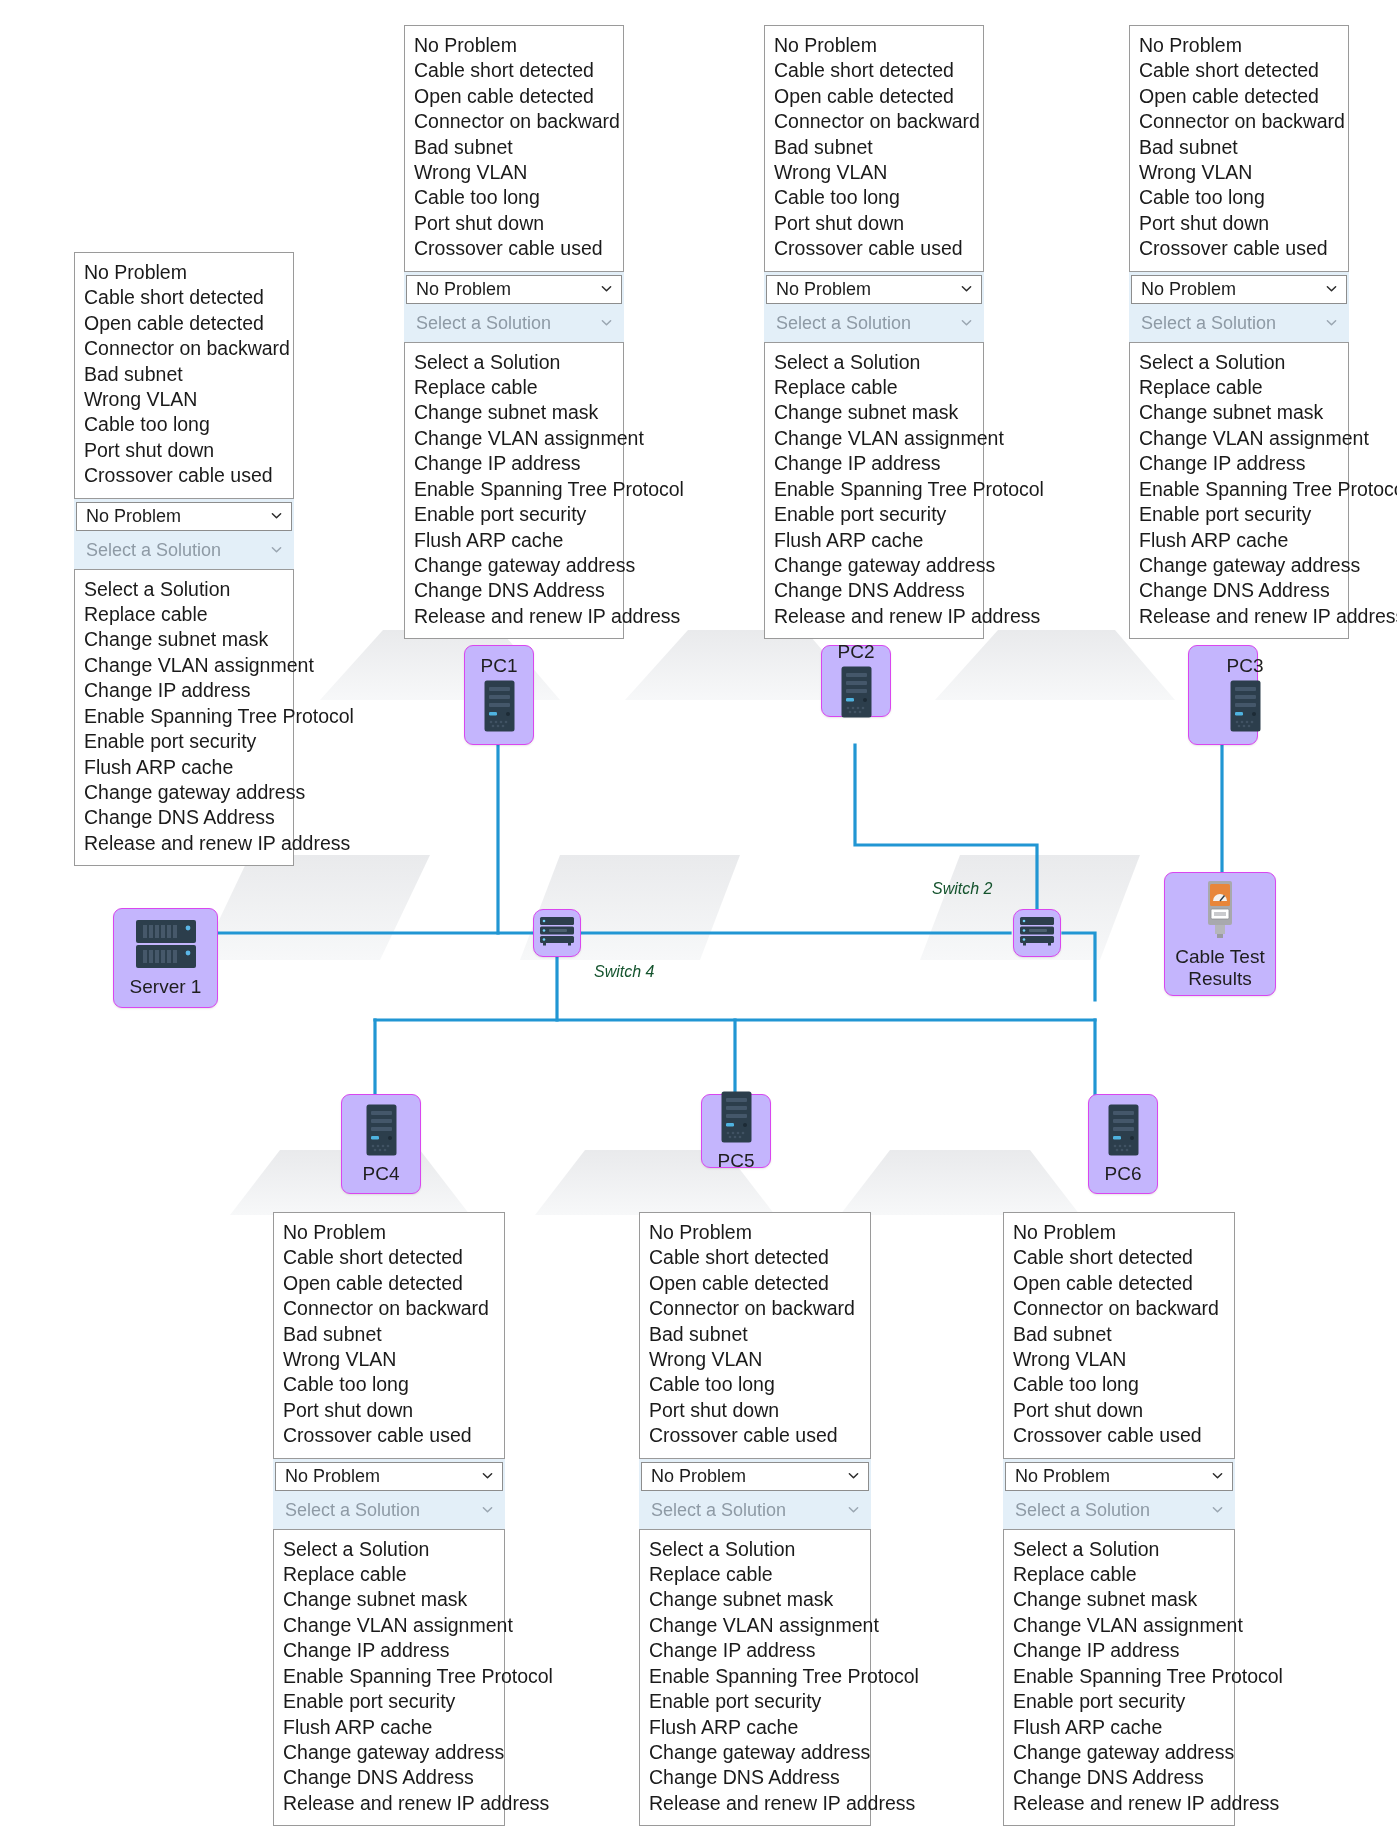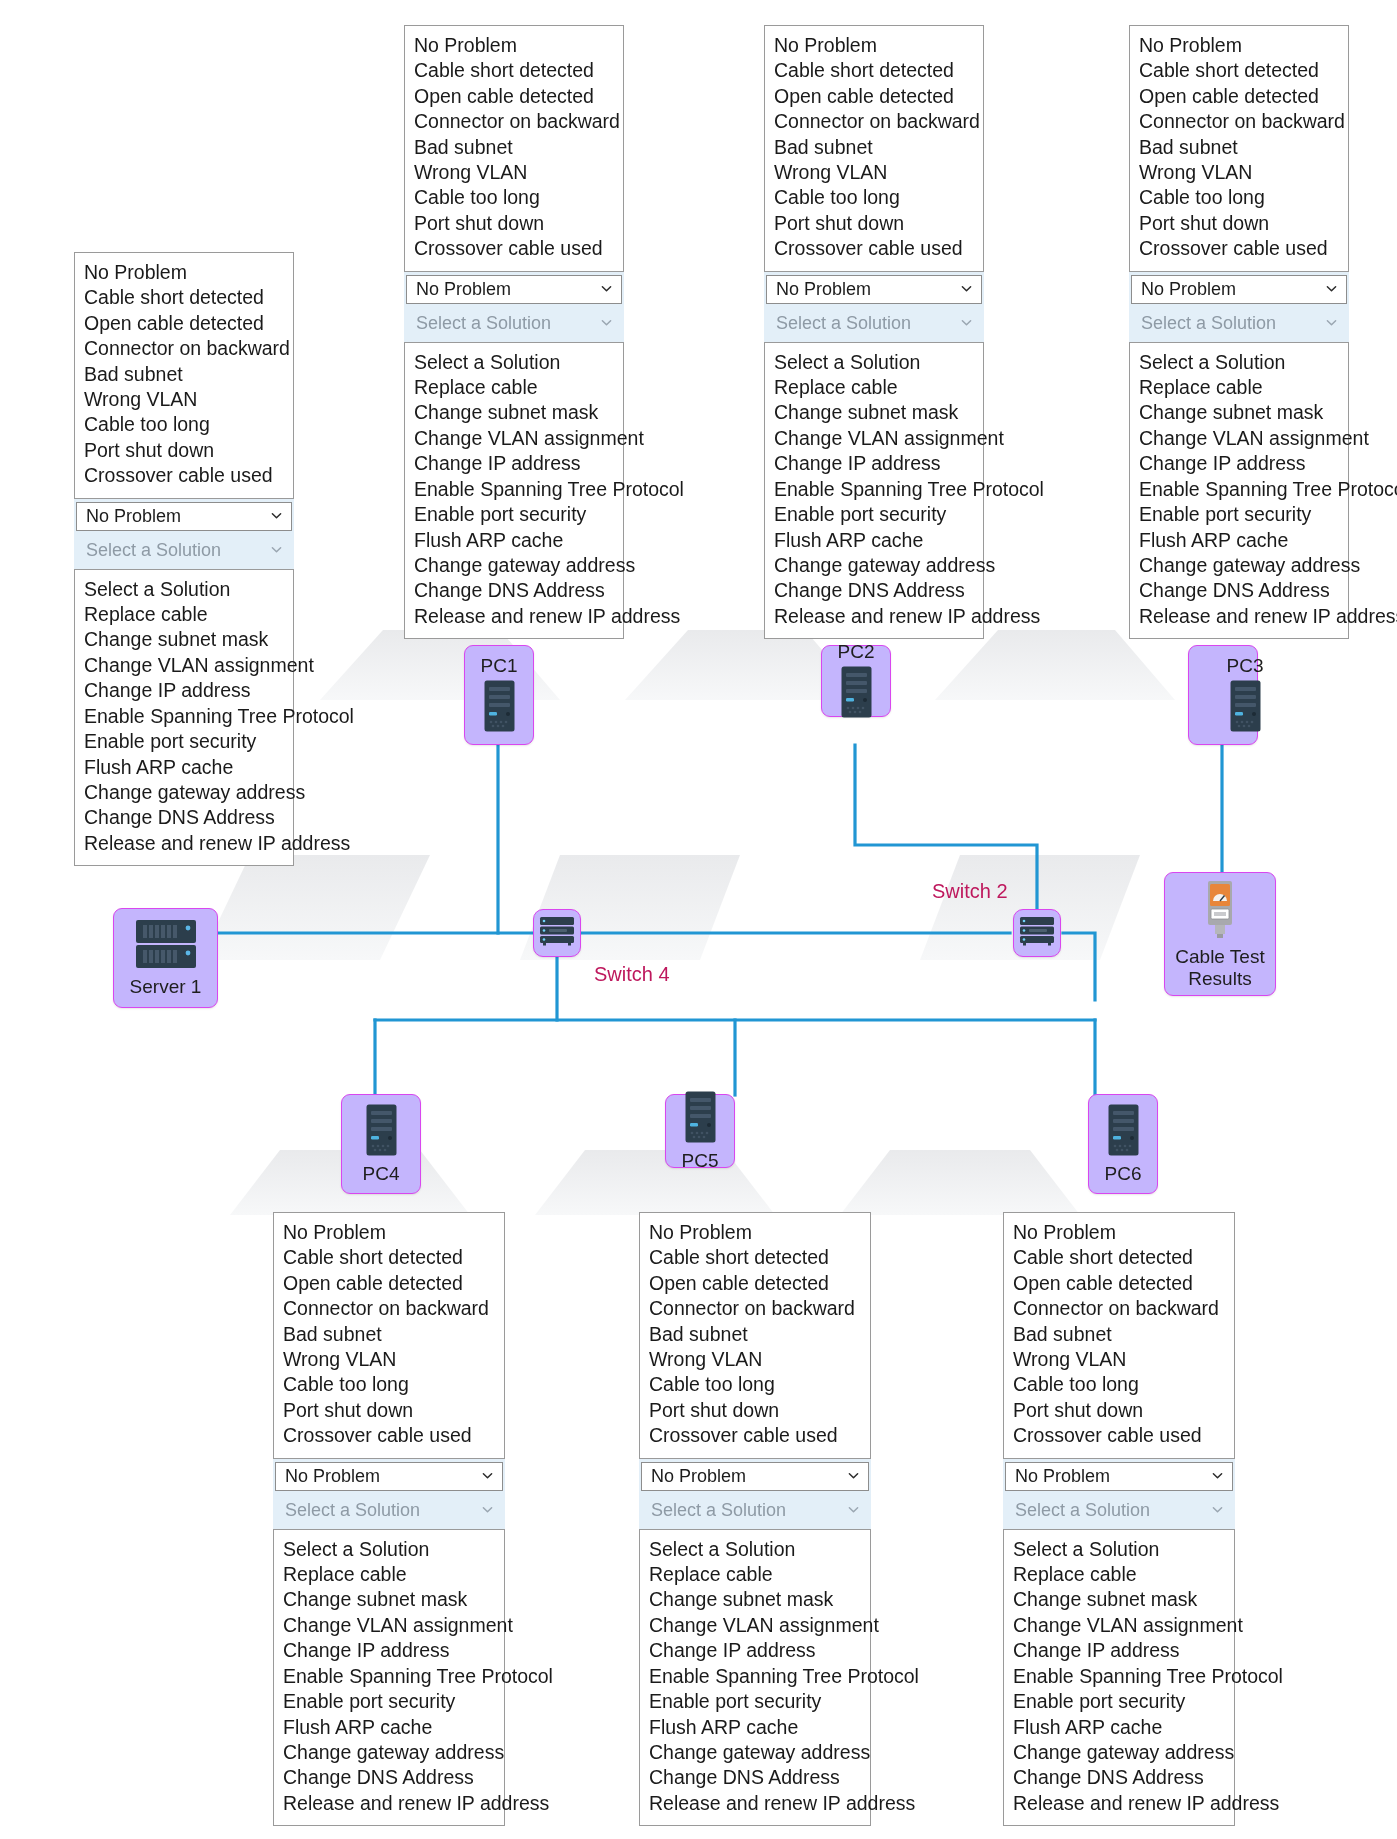--- a/index.html
+++ b/index.html
@@ -86,24 +86,25 @@
     color: #1e1e1e;
     line-height: 22px;
     text-align: center;
     white-space: pre-line;
   }
   .node.label-top .lbl { margin-bottom: 3px; }
   .node.label-bottom .lbl { margin-top: 3px; }
 
   .node-free-label {
     position: absolute;
-    font-size: 20px;
-    color: #be185d;
+    font-size: 16px;
+    color: #14532d;
     white-space: nowrap;
     z-index: 6;
+    font-style: italic;
   }
 
   .ico { display: block; }
 </style>
 </head>
 <body>
 
 <div id="canvas">
 
   <svg id="wedges" class="wedge" style="left:0;top:0;width:1397px;height:1839px;">
@@ -579,21 +580,21 @@
             <circle cx="22" cy="42" r="1.3"></circle>
             <circle cx="9" cy="46" r="1.3"></circle>
             <circle cx="14" cy="46" r="1.3"></circle>
             <circle cx="19" cy="46" r="1.3"></circle>
           </g>
       </svg>
     </span>
     <span class="lbl">PC4</span>
   </div>
 
-  <div class="node label-bottom" style="left:665px;top:1094px;width:70px;height:74px;">
+  <div class="node label-bottom" style="left:701px;top:1094px;width:70px;height:74px;">
     <span class="ico">
       <svg width="31" height="52" viewBox="0 0 31 52">
         <rect x="0.5" y="0.5" width="30" height="51" rx="2.5" fill="#2c3e4c"></rect>
         <g fill="#44576a">
             <rect x="5" y="7" width="21" height="4" rx="1"></rect>
             <rect x="5" y="15" width="21" height="4" rx="1"></rect>
             <rect x="5" y="23" width="21" height="4" rx="1"></rect>
           </g>
         <rect x="5" y="32" width="8" height="3.5" rx="1.2" fill="#4fb3e0"></rect>
         <circle cx="24" cy="34" r="2" fill="#1d2b36"></circle>

